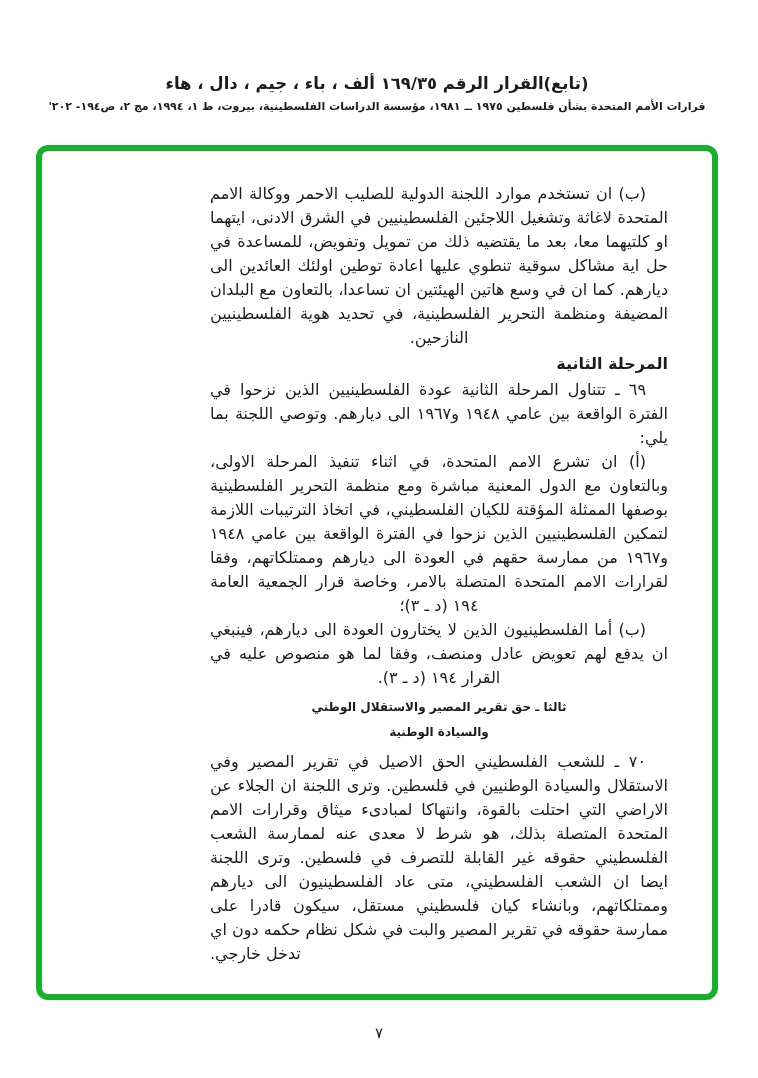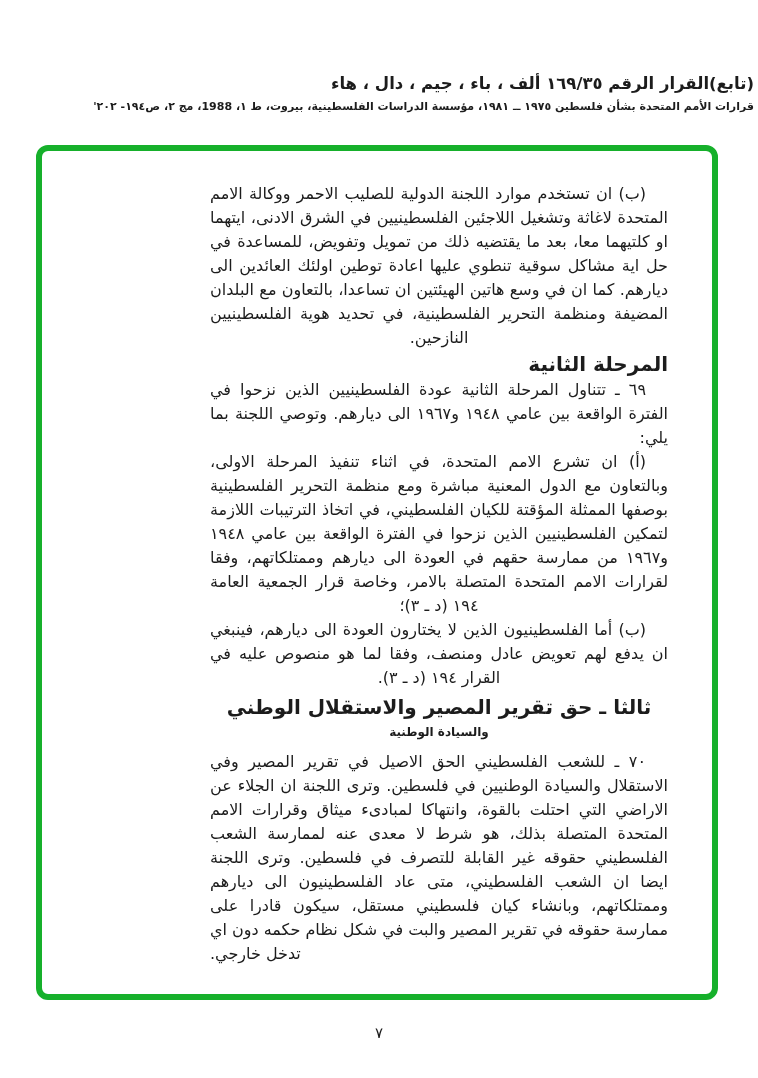--- a/index.html
+++ b/index.html
@@ -7,20 +7,21 @@
     width: 758px; height: 1078px;
     background: #ffffff;
     position: relative;
     overflow: hidden;
     font-family: "DejaVu Sans", sans-serif;
     color: #1c1c1c;
   }
   .page-header {
     position: absolute;
     top: 74px; left: 0; right: 4px;
+    text-align: center;
     direction: rtl;
   }
   .doc-title {
     font-size: 16.5px;
     font-weight: bold;
     letter-spacing: 0.2px;
     white-space: nowrap;
   }
   .doc-source {
     margin-top: 7px;
@@ -71,35 +72,35 @@
     text-align: center;
     font-size: 15px;
     direction: rtl;
   }
 </style>
 </head>
 <body>
 
 <header class="page-header">
   <div class="doc-title">(تابع)القرار الرقم ١٦٩/٣٥ ألف ، باء ، جيم ، دال ، هاء</div>
-  <div class="doc-source">قرارات الأمم المتحدة بشأن فلسطين ١٩٧٥ ــ ١٩٨١، مؤسسة الدراسات الفلسطينية، بيروت، ط ١، 1988، مج ٢، ص١٩٤- ٢٠٢'</div>
+  <div class="doc-source">قرارات الأمم المتحدة بشأن فلسطين ١٩٧٥ ــ ١٩٨١، مؤسسة الدراسات الفلسطينية، بيروت، ط ١، ١٩٩٤، مج ٢، ص١٩٤- ٢٠٢'</div>
 </header>
 
 <div class="decree-frame" style="border-color: rgb(22, 176, 43);"></div>
 
 <main class="text-block">
   <p class="last-center">(ب) ان تستخدم موارد اللجنة الدولية للصليب الاحمر ووكالة الامم المتحدة لاغاثة وتشغيل اللاجئين الفلسطينيين في الشرق الادنى، ايتهما او كلتيهما معا، بعد ما يقتضيه ذلك من تمويل وتفويض، للمساعدة في حل اية مشاكل سوقية تنطوي عليها اعادة توطين اولئك العائدين الى ديارهم. كما ان في وسع هاتين الهيئتين ان تساعدا، بالتعاون مع البلدان المضيفة ومنظمة التحرير الفلسطينية، في تحديد هوية الفلسطينيين النازحين.</p>
 
-  <h3 class="subheading" style="font-size:20px;">المرحلة الثانية</h3>
+  <h3 class="subheading" style="font-size:16px;">المرحلة الثانية</h3>
 
   <p class="last-full">٦٩ ـ تتناول المرحلة الثانية عودة الفلسطينيين الذين نزحوا في الفترة الواقعة بين عامي ١٩٤٨ و١٩٦٧ الى ديارهم. وتوصي اللجنة بما يلي:</p>
 
   <p class="last-center">(أ) ان تشرع الامم المتحدة، في اثناء تنفيذ المرحلة الاولى، وبالتعاون مع الدول المعنية مباشرة ومع منظمة التحرير الفلسطينية بوصفها الممثلة المؤقتة للكيان الفلسطيني، في اتخاذ الترتيبات اللازمة لتمكين الفلسطينيين الذين نزحوا في الفترة الواقعة بين عامي ١٩٤٨ و١٩٦٧ من ممارسة حقهم في العودة الى ديارهم وممتلكاتهم، وفقا لقرارات الامم المتحدة المتصلة بالامر، وخاصة قرار الجمعية العامة ١٩٤ (د ـ ٣)؛</p>
 
   <p class="last-center">(ب) أما الفلسطينيون الذين لا يختارون العودة الى ديارهم، فينبغي ان يدفع لهم تعويض عادل ومنصف، وفقا لما هو منصوص عليه في القرار ١٩٤ (د ـ ٣).</p>
 
-  <h3 class="centered-heading" style="font-size:20px;">ثالثا ـ حق تقرير المصير والاستقلال الوطني</h3>
+  <h3 class="centered-heading" style="font-size:12px;">ثالثا ـ حق تقرير المصير والاستقلال الوطني</h3>
   <h3 class="centered-heading second" style="font-size:12px;">والسيادة الوطنية</h3>
 
   <p class="last-left">٧٠ ـ للشعب الفلسطيني الحق الاصيل في تقرير المصير وفي الاستقلال والسيادة الوطنيين في فلسطين. وترى اللجنة ان الجلاء عن الاراضي التي احتلت بالقوة، وانتهاكا لمبادىء ميثاق وقرارات الامم المتحدة المتصلة بذلك، هو شرط لا معدى عنه لممارسة الشعب الفلسطيني حقوقه غير القابلة للتصرف في فلسطين. وترى اللجنة ايضا ان الشعب الفلسطيني، متى عاد الفلسطينيون الى ديارهم وممتلكاتهم، وبانشاء كيان فلسطيني مستقل، سيكون قادرا على ممارسة حقوقه في تقرير المصير والبت في شكل نظام حكمه دون اي تدخل خارجي.</p>
 </main>
 
 <footer class="page-number">٧</footer>
 
 </body></html>

